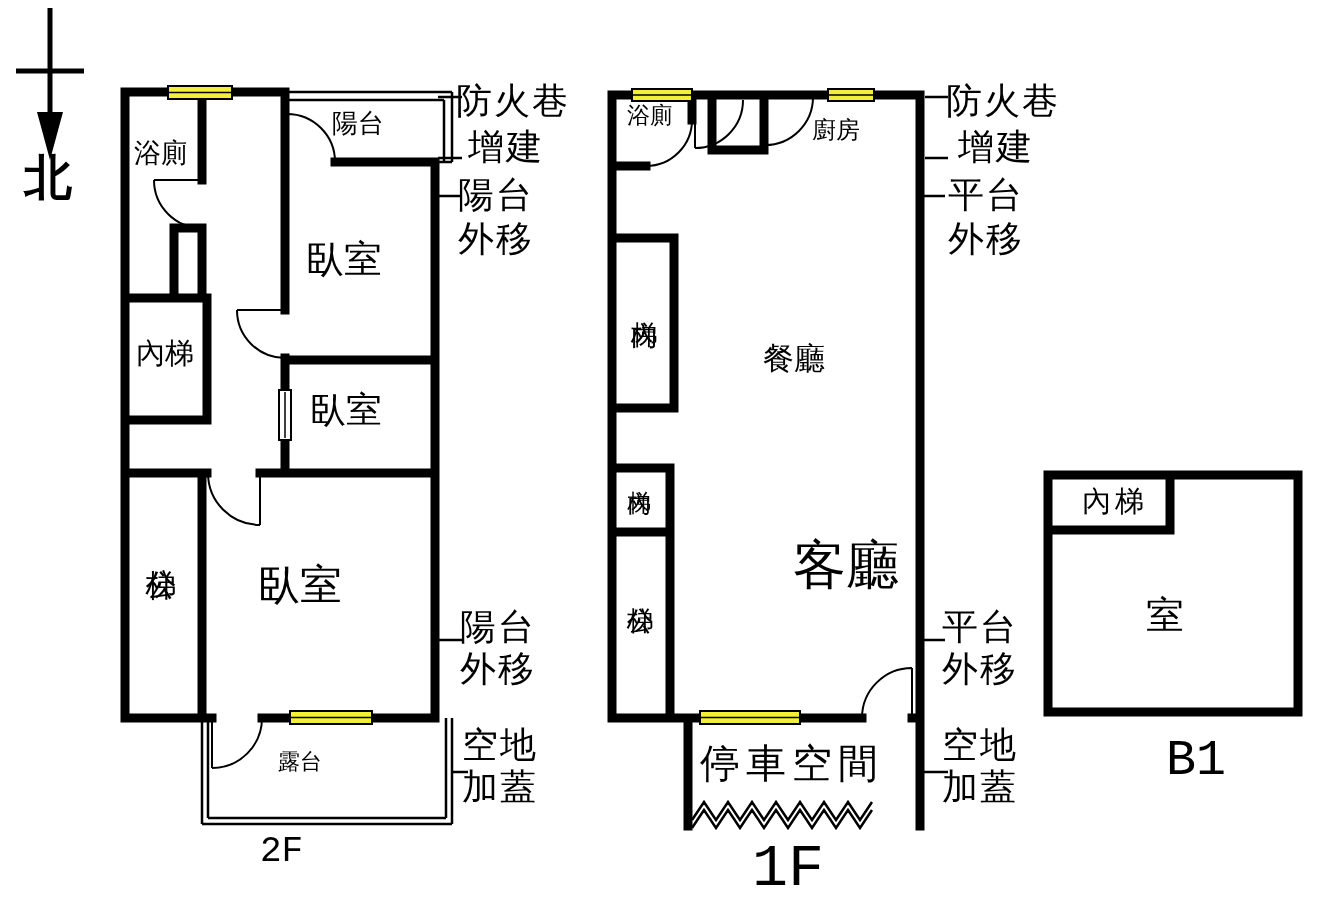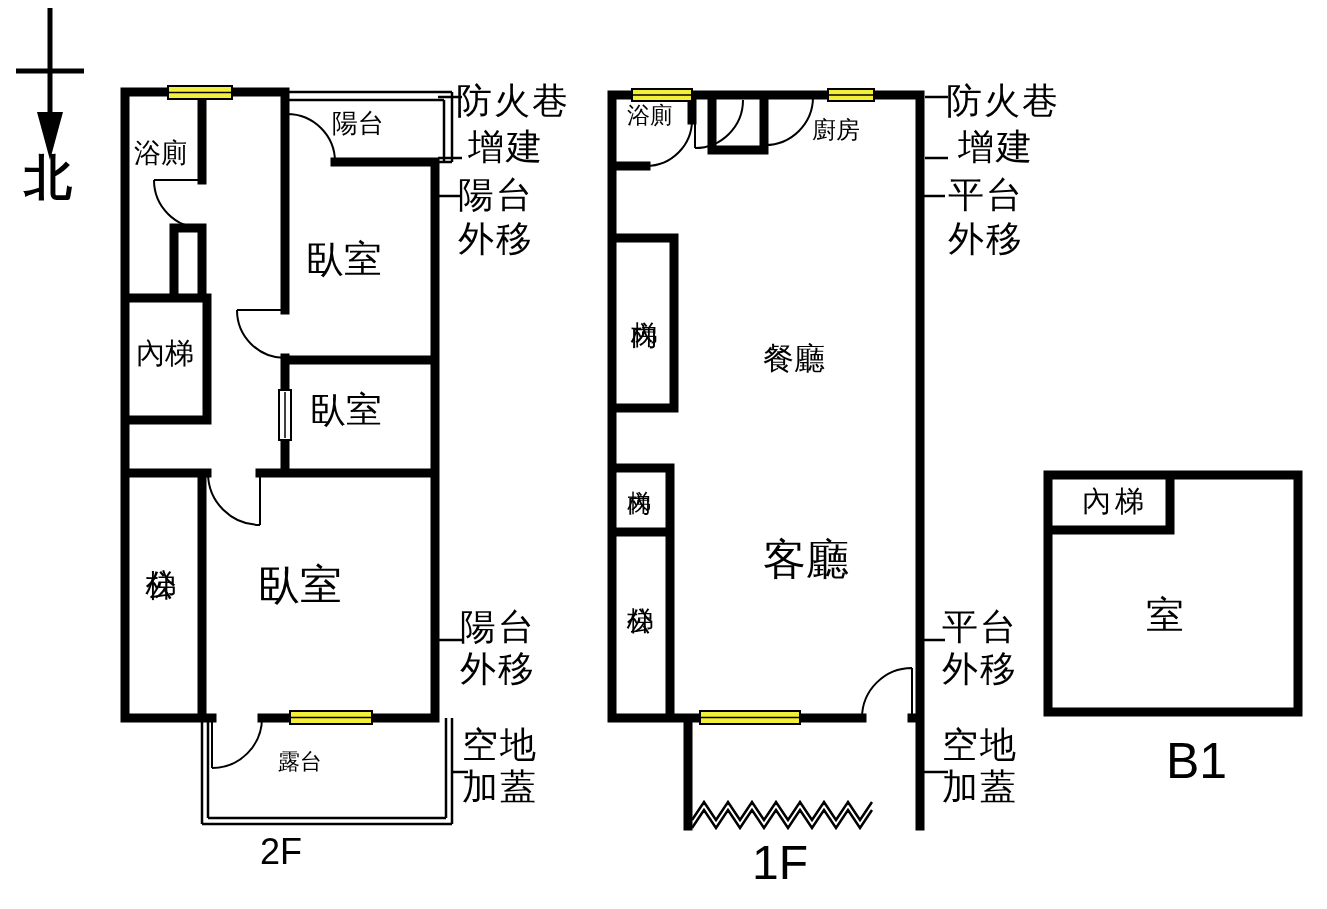--- a/index.html
+++ b/index.html
@@ -12,21 +12,21 @@
   .thin { stroke:#000; stroke-width:2.5; fill:none; }
   .arc  { stroke:#000; stroke-width:2; fill:none; }
   .tick { stroke:#000; stroke-width:2.5; fill:none; }
   .win  { stroke:#000; stroke-width:2; }
   .winline { stroke:#000; stroke-width:1.5; }
   .lbl {
     position:absolute; color:#000; white-space:nowrap; line-height:1.05;
     font-family:"DejaVu Serif", serif;
   }
   .vtext { writing-mode:vertical-rl; text-orientation:upright; }
-  .floor { font-family:Liberation Sans, sans-serif; font-weight:400; }
+  .floor { font-family:Liberation Mono, monospace; font-weight:400; }
   .ann { letter-spacing:2px; }
 </style>
 </head>
 <body>
 
 <div id="stage">
 
   <svg width="1327" height="909" viewBox="0 0 1327 909">
 
     <g>
@@ -145,23 +145,24 @@
   <div class="lbl ann" style="left:460px;top:608px;font-size:36px">陽台</div>
   <div class="lbl ann" style="left:460px;top:650px;font-size:36px">外移</div>
   <div class="lbl ann" style="left:462px;top:726px;font-size:36px">空地</div>
   <div class="lbl ann" style="left:462px;top:768px;font-size:36px">加蓋</div>
 
   <div class="lbl" style="left:627px;top:103px;font-size:23px">浴廁</div>
   <div class="lbl" style="left:812px;top:118px;font-size:24px">廚房</div>
   <div class="lbl vtext" style="left:630px;top:300px;font-size:27px">內梯</div>
   <div class="lbl" style="left:763px;top:342px;font-size:31px">餐廳</div>
   <div class="lbl vtext" style="left:626px;top:472px;font-size:24px">內梯</div>
-  <div class="lbl" style="left:763px;top:537px;font-size:43px">客廳</div>
+  <div class="lbl" style="left:793px;top:537px;font-size:53px">客廳</div>
   <div class="lbl vtext" style="left:626px;top:586px;font-size:27px">公梯</div>
-  <div class="lbl floor" style="left:752px;top:838px;font-size:48px">1F</div>
+  <div class="lbl" style="left:700px;top:742px;font-size:40px;letter-spacing:6px">停車空間</div>
+  <div class="lbl floor" style="left:752px;top:838px;font-size:60px">1F</div>
 
   <div class="lbl ann" style="left:946px;top:82px;font-size:36px">防火巷</div>
   <div class="lbl ann" style="left:958px;top:128px;font-size:36px">增建</div>
   <div class="lbl ann" style="left:948px;top:176px;font-size:36px">平台</div>
   <div class="lbl ann" style="left:948px;top:220px;font-size:36px">外移</div>
   <div class="lbl ann" style="left:942px;top:608px;font-size:36px">平台</div>
   <div class="lbl ann" style="left:942px;top:650px;font-size:36px">外移</div>
   <div class="lbl ann" style="left:942px;top:726px;font-size:36px">空地</div>
   <div class="lbl ann" style="left:942px;top:768px;font-size:36px">加蓋</div>
 

